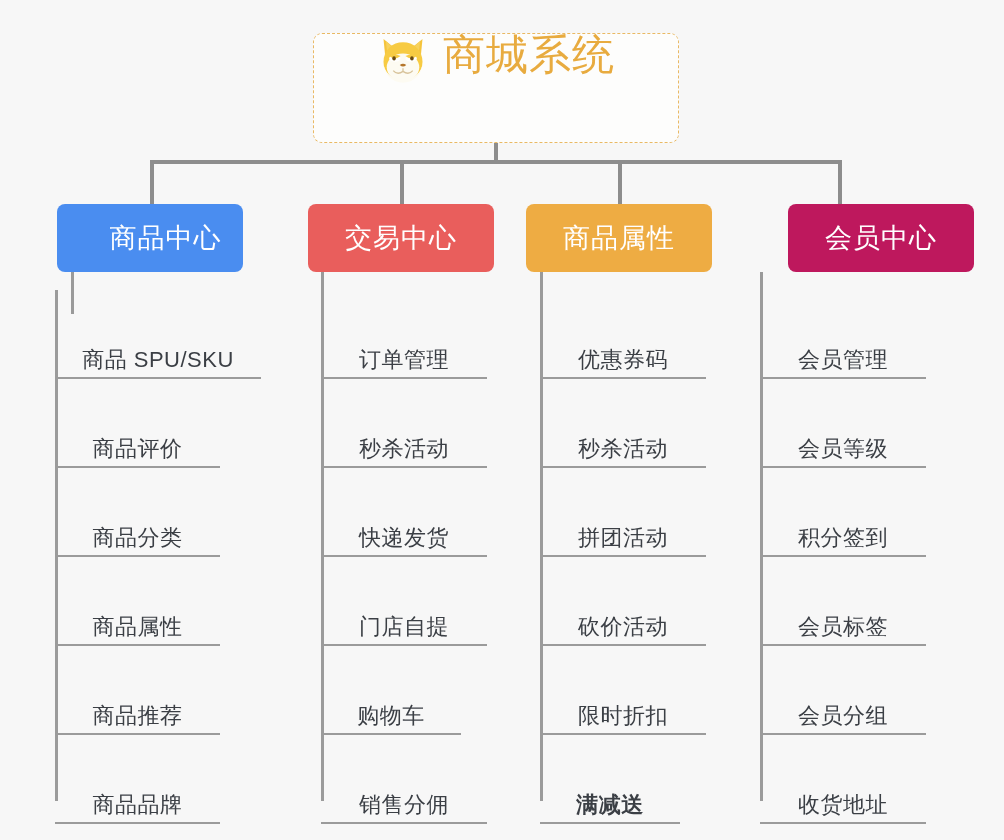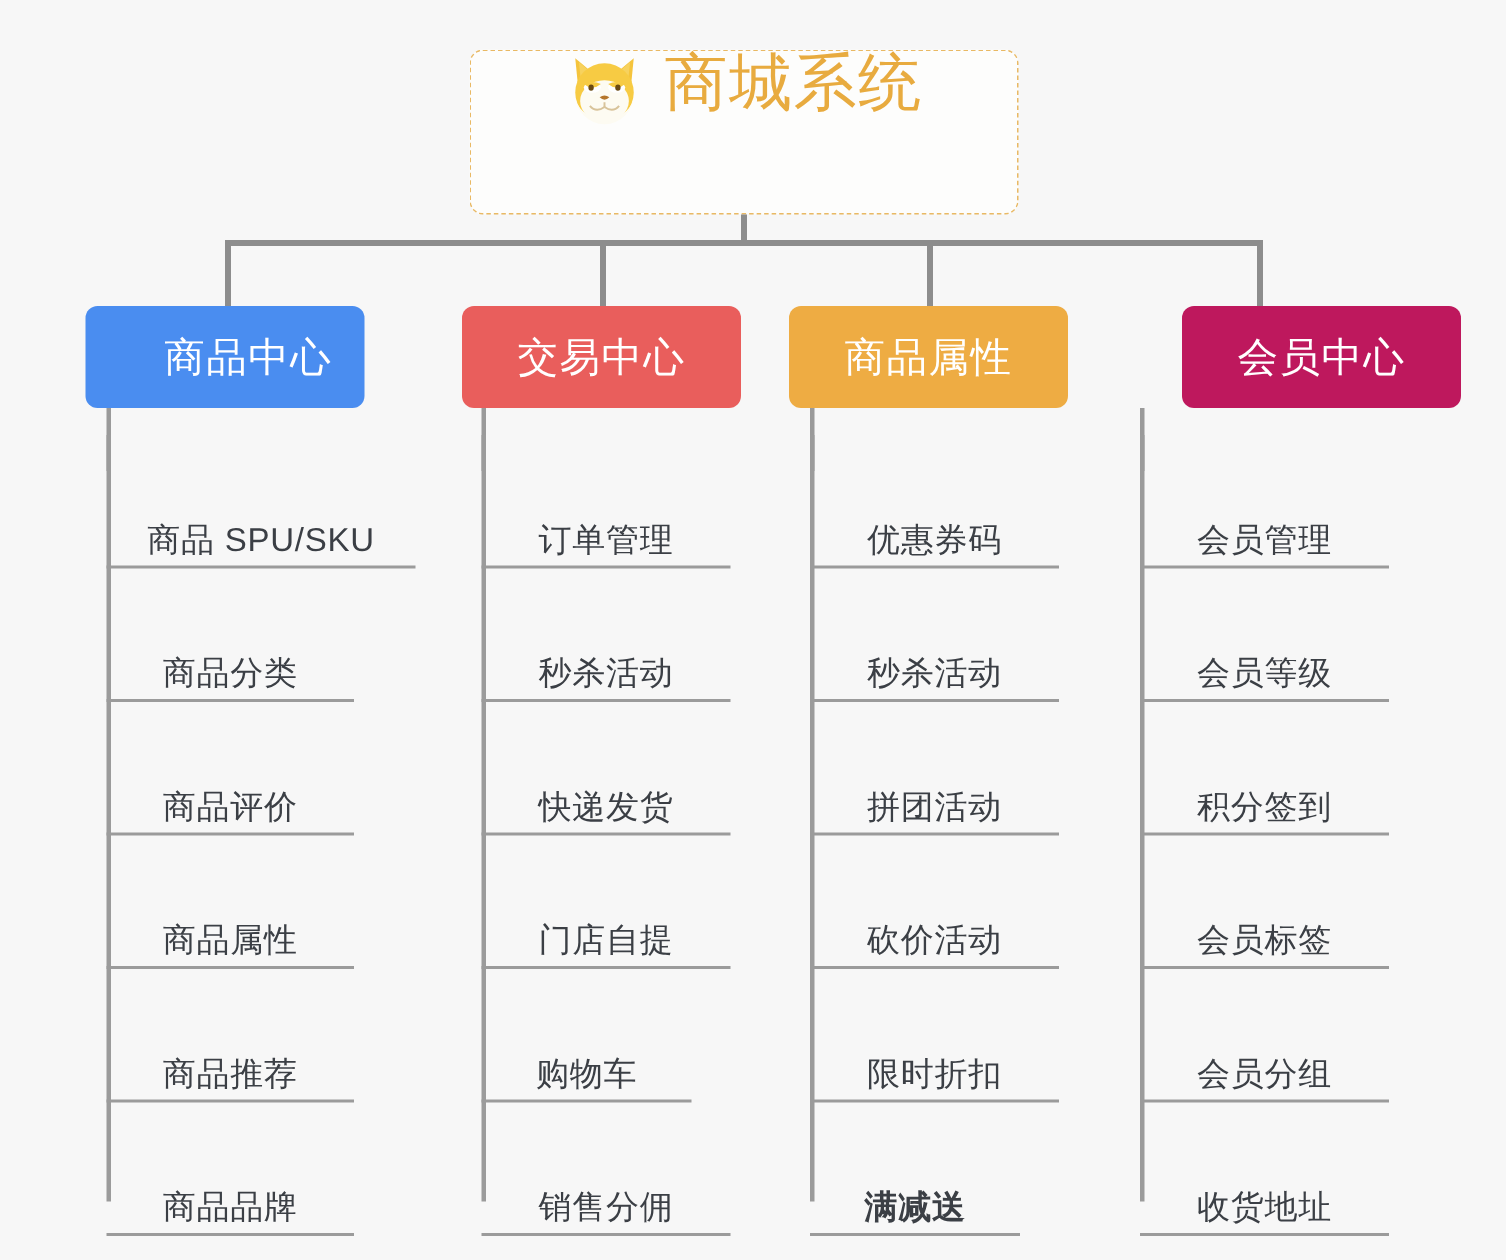--- a/index.html
+++ b/index.html
@@ -55,21 +55,21 @@
     border-radius:8px;
     display:flex; align-items:center; justify-content:center;
     color:#ffffff;
     font-size:27px;
     letter-spacing:1px;
     white-space:nowrap;
   }
 
   
   .column { position:absolute; top:290px; width:220px; }
-  .col-1 { left:60px; } .col-2 { left:310px; }
+  .col-1 { left:44px; } .col-2 { left:310px; }
   .col-3 { left:529px;text-align:right; } .col-4 { left:749px; }
 
   .spine {
     position:absolute;
     left:11px; top:0;
     width:3px;
     background:#9b9b9b;
   }
 
   .leaf {
@@ -148,26 +148,26 @@
   <div class="cat-header" style="left: 746px; background: #be185d; margin-left: 42px;">
       <span>会员中心</span>
     </div>
 
   <div class="column col-1">
     <div class="spine" style="height:511px;"></div>
     <div class="leaf">
         <span class="leaf-label">商品 SPU/SKU</span>
       </div>
     <div class="leaf narrow">
+        <span class="leaf-label">商品评价</span>
+      </div>
+    <div class="leaf narrow">
         <span class="leaf-label">商品分类</span>
       </div>
     <div class="leaf narrow">
-        <span class="leaf-label">商品评价</span>
-      </div>
-    <div class="leaf narrow">
         <span class="leaf-label">商品属性</span>
       </div>
     <div class="leaf narrow">
         <span class="leaf-label">商品推荐</span>
       </div>
     <div class="leaf narrow">
         <span class="leaf-label">商品品牌</span>
       </div>
   </div>
 

